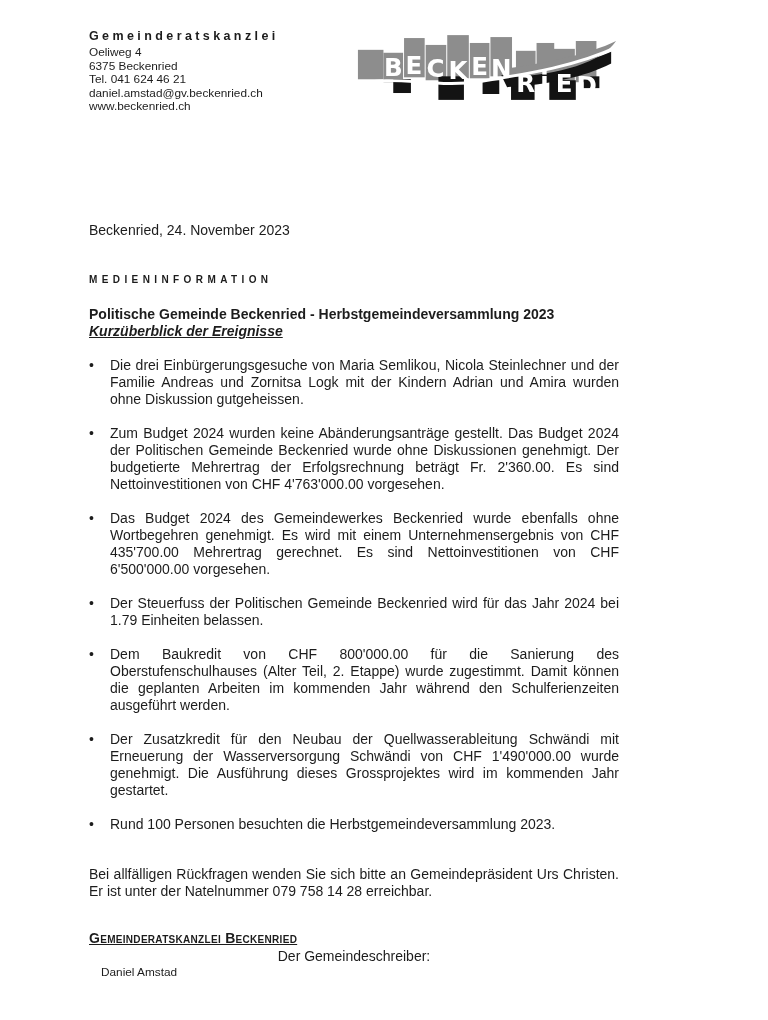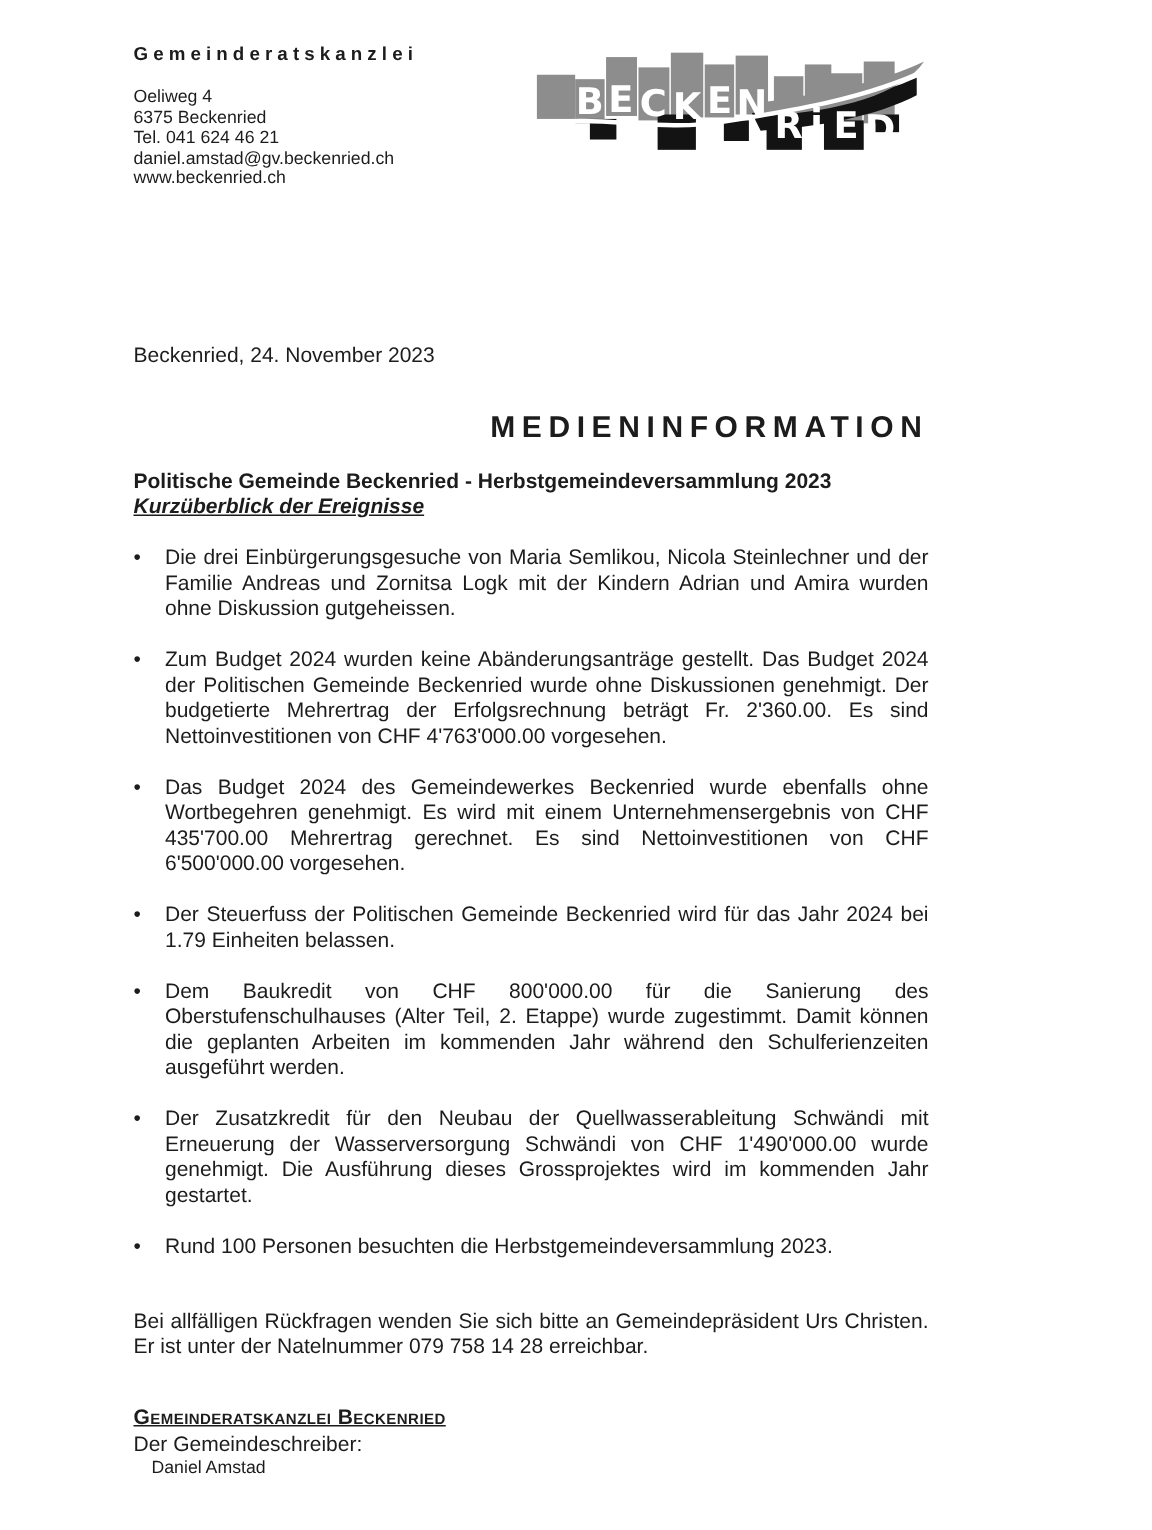--- a/index.html
+++ b/index.html
@@ -12,39 +12,39 @@
     color:#1c1c1c;
     font-family:"Liberation Sans", sans-serif;
     font-size:14px;
     line-height:17px;
     overflow:hidden;
   }
 
   
   .letterhead { display:flex; justify-content:space-between; align-items:flex-start; min-height:92px; }
   .office-name { font-weight:bold; font-size:12.5px; letter-spacing:3.4px; line-height:16px; }
-  .address { margin-top:14px; font-size:11.8px; line-height:13.6px; }
+  .address { margin-top:2px; font-size:11.8px; line-height:13.6px; }
   .logo-wrap { margin-top:2px; }
 
   
   .dateline { margin-top:102px; }
-  .doc-type { margin-top:32px; font-weight:bold; font-size:20px; letter-spacing:4.4px;text-align:right; }
+  .doc-type { margin-top:32px; font-weight:bold; font-size:10px; letter-spacing:4.4px; }
   .doc-title { margin-top:18px; font-weight:bold; }
   .section-heading { font-weight:bold; font-style:italic; text-decoration:underline; }
 
   ul.bullets { margin:17px 0 0 0; padding:0; list-style:none; }
   ul.bullets li { display:flex; margin:0 0 17px 0; }
   .marker { flex:0 0 21px; width:21px; }
   .li-text { flex:1; text-align:justify; }
 
   .closing { margin-top:33px; text-align:justify; }
 
   .signature { margin-top:30px; }
   .sig-org { font-weight:bold; font-variant:small-caps; font-size:14px; letter-spacing:0.3px; line-height:17px;text-decoration:underline; }
-  .sig-role { margin-top:1px; }
+  .sig-role { margin-top:1px;text-align:center; }
   .sig-name { font-size:11.8px; line-height:15px;margin-left:12px; }
 
   
   .logo-svg text {
     font-family:"DejaVu Sans", sans-serif;
     font-weight:bold;
     fill:#ffffff;
   }
 </style>
 </head>

